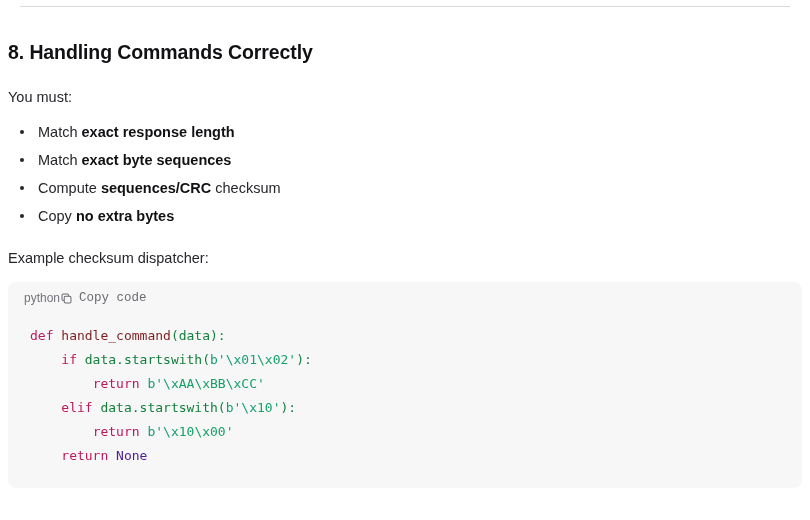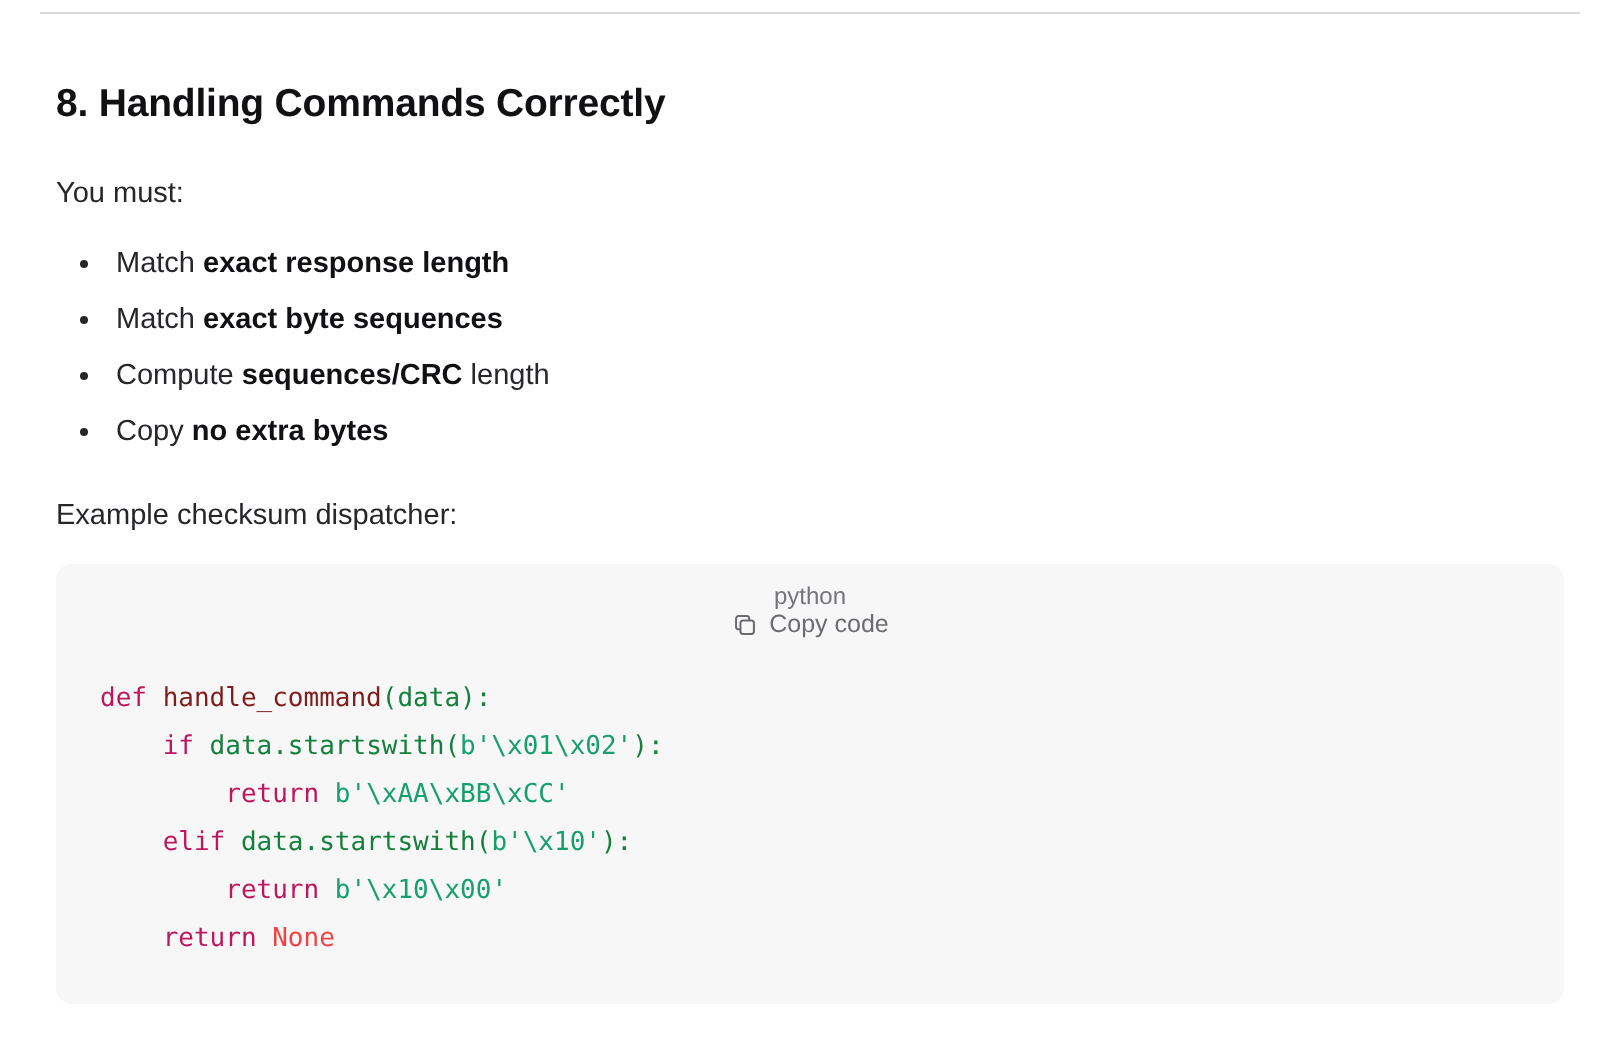--- a/index.html
+++ b/index.html
@@ -22,21 +22,21 @@
     box-sizing: border-box;
   }
   .rule {
     height: 1px;
     background: #d9d9de;
     margin: 0 20px;
   }
   .rule-top { margin-top: 6px; }
 
   .content {
-    padding: 0 28px;
+    padding: 0 8px;
   }
 
   h2.section-title {
     font-size: 19.5px;
     font-weight: bold;
     letter-spacing: -0.1px;
     color: #111114;
     margin: 32px 0 0 0;
     line-height: 26px;
   }
@@ -81,57 +81,56 @@
 
   .code-card {
     margin-top: 14px;
     background: #f7f7f8;
     border-radius: 8px;
     overflow: hidden;
   }
   .code-header {
     display: flex;
     align-items: center;
-    justify-content: center;
+    justify-content: flex-start;
     padding: 9px 16px 5px 16px;
-    flex-direction: column;
   }
   .code-lang {
     font-size: 12px;
     color: #74747c;
     font-family: "Liberation Sans", sans-serif;
   }
   .copy-btn {
     display: flex;
     align-items: center;
     gap: 6px;
     font-size: 12.5px;
     color: #6b6b70;
     background: none;
     border: none;
     padding: 0;
     cursor: pointer;
-    font-family: Liberation Sans, sans-serif;
+    font-family: Liberation Mono, monospace;
   }
   .copy-icon { display: block; width: 13px; height: 13px; }
 
   pre.code-body {
     margin: 0;
     padding: 14px 16px 20px 22px;
     font-family: "DejaVu Sans Mono", "Liberation Mono", monospace;
     font-size: 13px;
     line-height: 24px;
     color: #24242b;
     white-space: pre;
     overflow: hidden;
   }
   .tok-kw  { color: #be185d; text-align: center; }
   .tok-fn  { color: #7f1d1d; }
   .tok-str { color: #16a06a; }
-  .tok-const { color: #ef4444; }
+  .tok-const { color: #4c1d95; }
   .tok-plain { color: #15803d; }
 </style>
 </head>
 <body>
 
 <div class="page">
 
   <div class="rule rule-top"></div>
 
   <div class="content">
@@ -141,21 +140,21 @@
     <p class="lead">You must:</p>
 
     <ul class="requirements">
       <li>
         <span class="bullet"></span><span>Match </span><b>exact response length</b><span></span>
       </li>
       <li>
         <span class="bullet"></span><span>Match </span><b>exact byte sequences</b><span></span>
       </li>
       <li>
-        <span class="bullet"></span><span>Compute </span><b>sequences/CRC</b><span> length</span>
+        <span class="bullet"></span><span>Compute </span><b>sequences/CRC</b><span> checksum</span>
       </li>
       <li>
         <span class="bullet"></span><span>Copy </span><b>no extra bytes</b><span></span>
       </li>
     </ul>
 
     <p class="example-caption">Example checksum dispatcher:</p>
 
     <div class="code-card">
       <div class="code-header">

